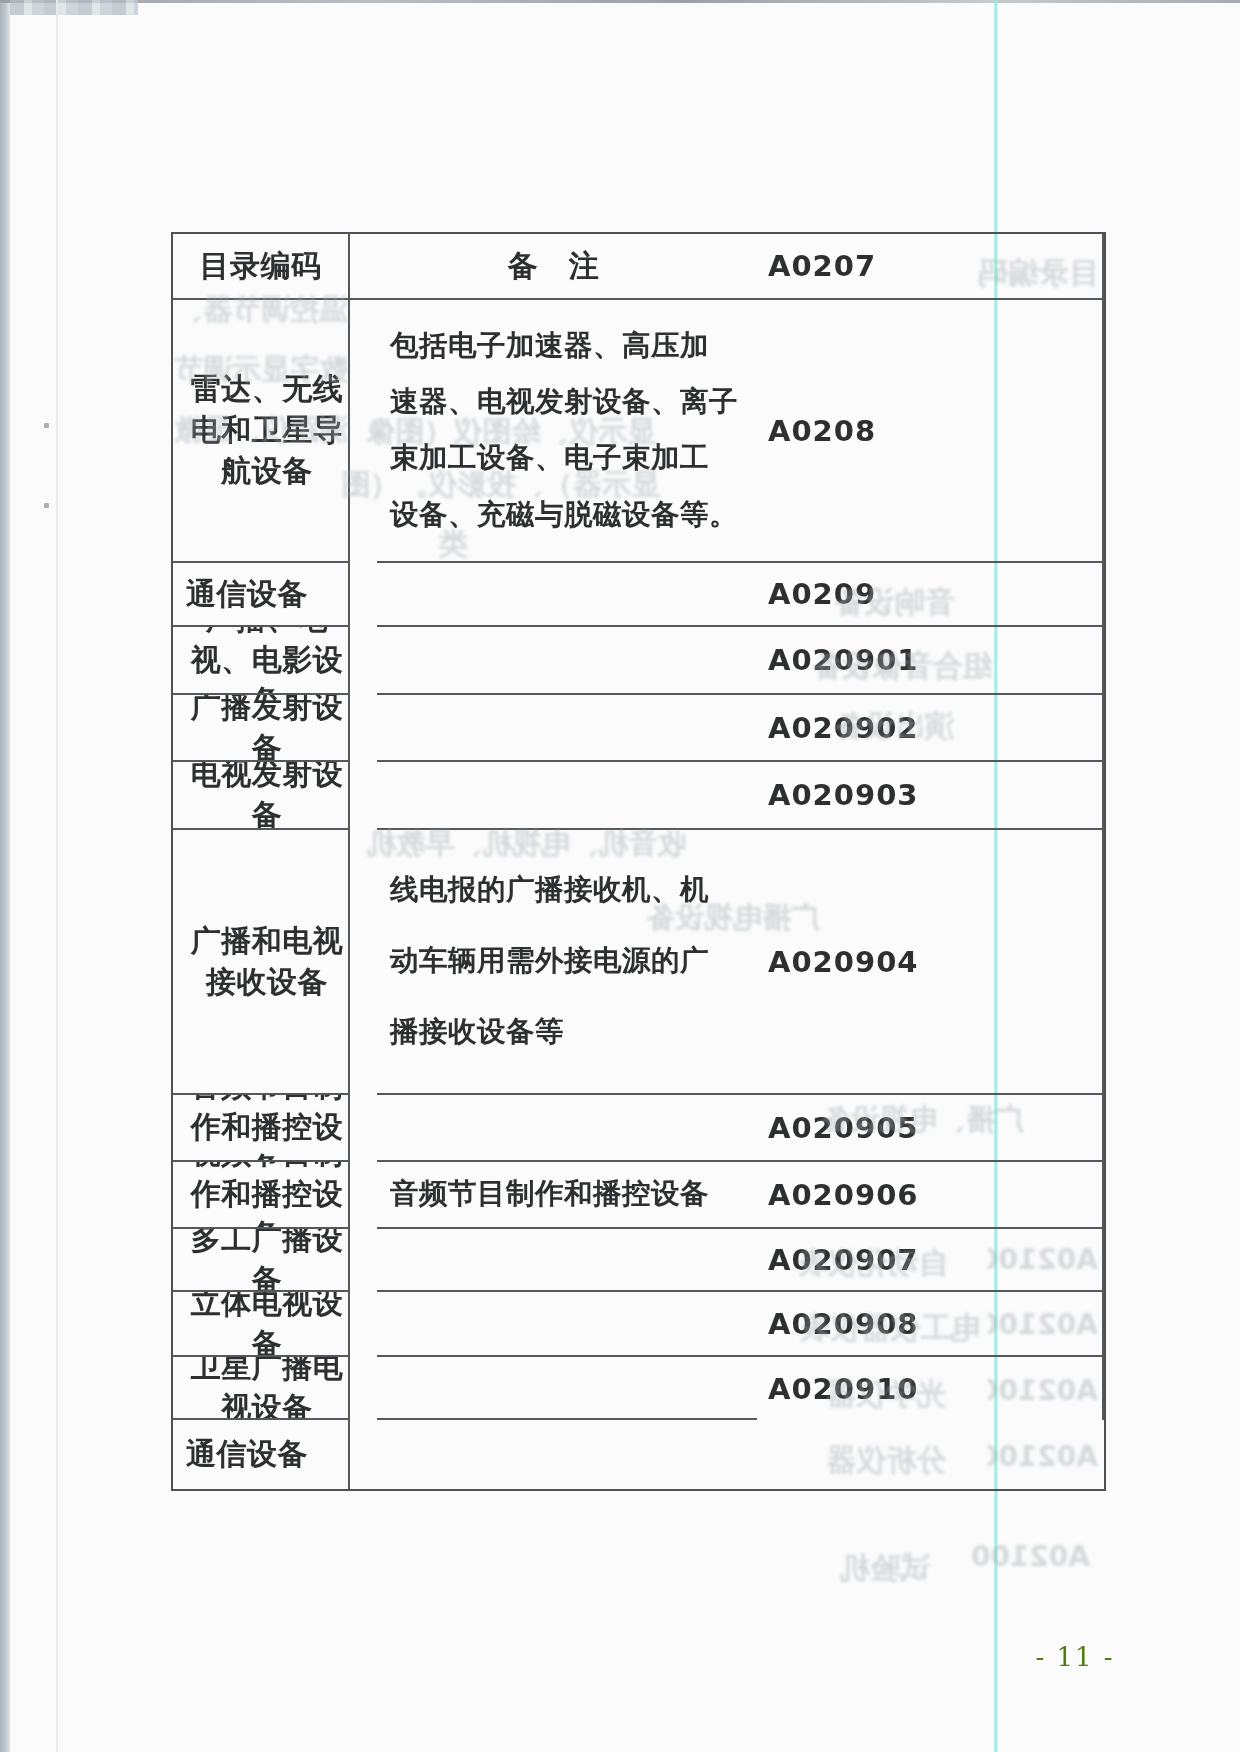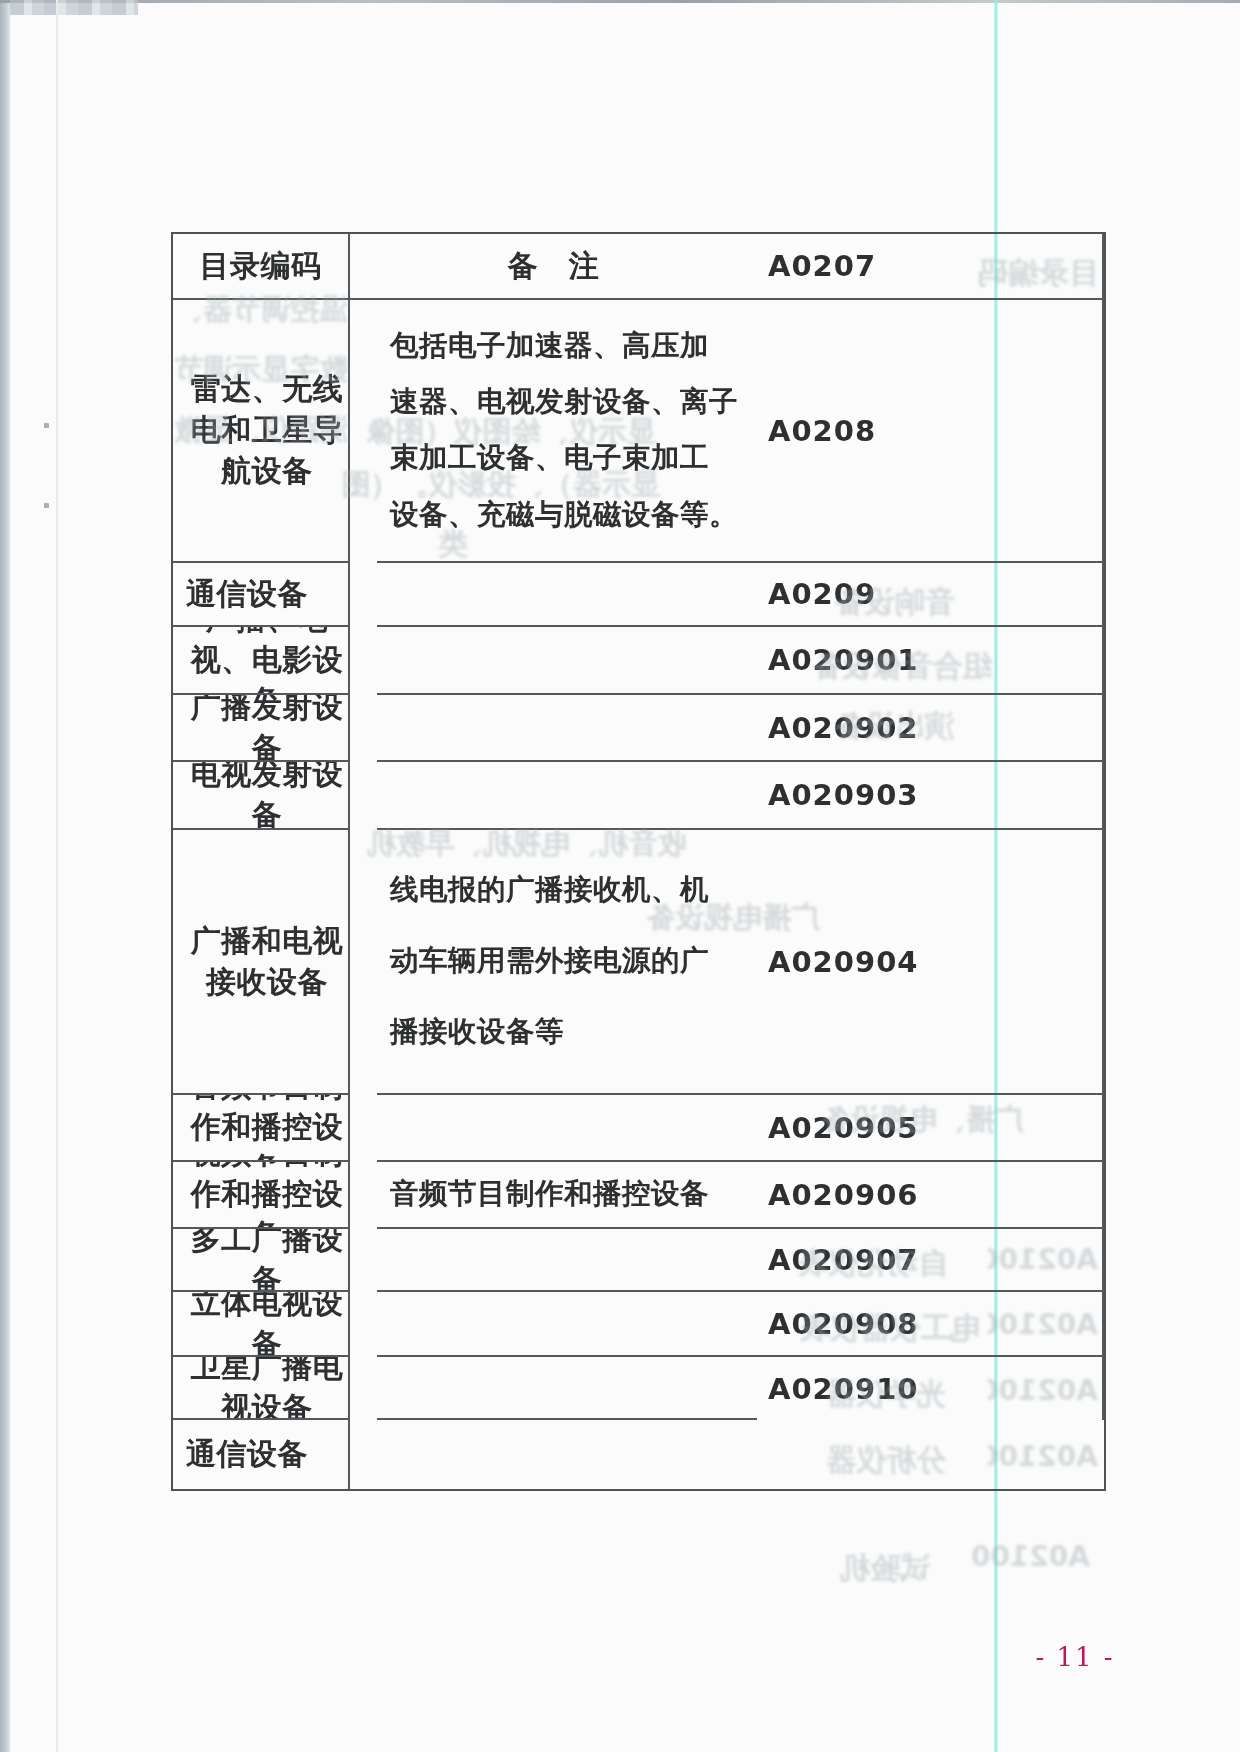--- a/index.html
+++ b/index.html
@@ -78,21 +78,21 @@
     font-weight:600;
     white-space:nowrap;
     overflow:hidden;
     pointer-events:none;
   }
 
   .page-num{
     position:absolute;left:1030px;top:1642px;width:90px;
     text-align:center;
     font-family:"DejaVu Serif","Liberation Serif",serif;
-    font-size:26px;color:#be185d;letter-spacing:2px;
+    font-size:26px;color:#4d7c0f;letter-spacing:2px;
     white-space:nowrap;
   }
 </style>
 </head>
 <body>
 
 <div id="page">
   <div class="edge-left"></div>
   <div class="edge-top"></div>
   <div class="mottle-top-left"></div>

